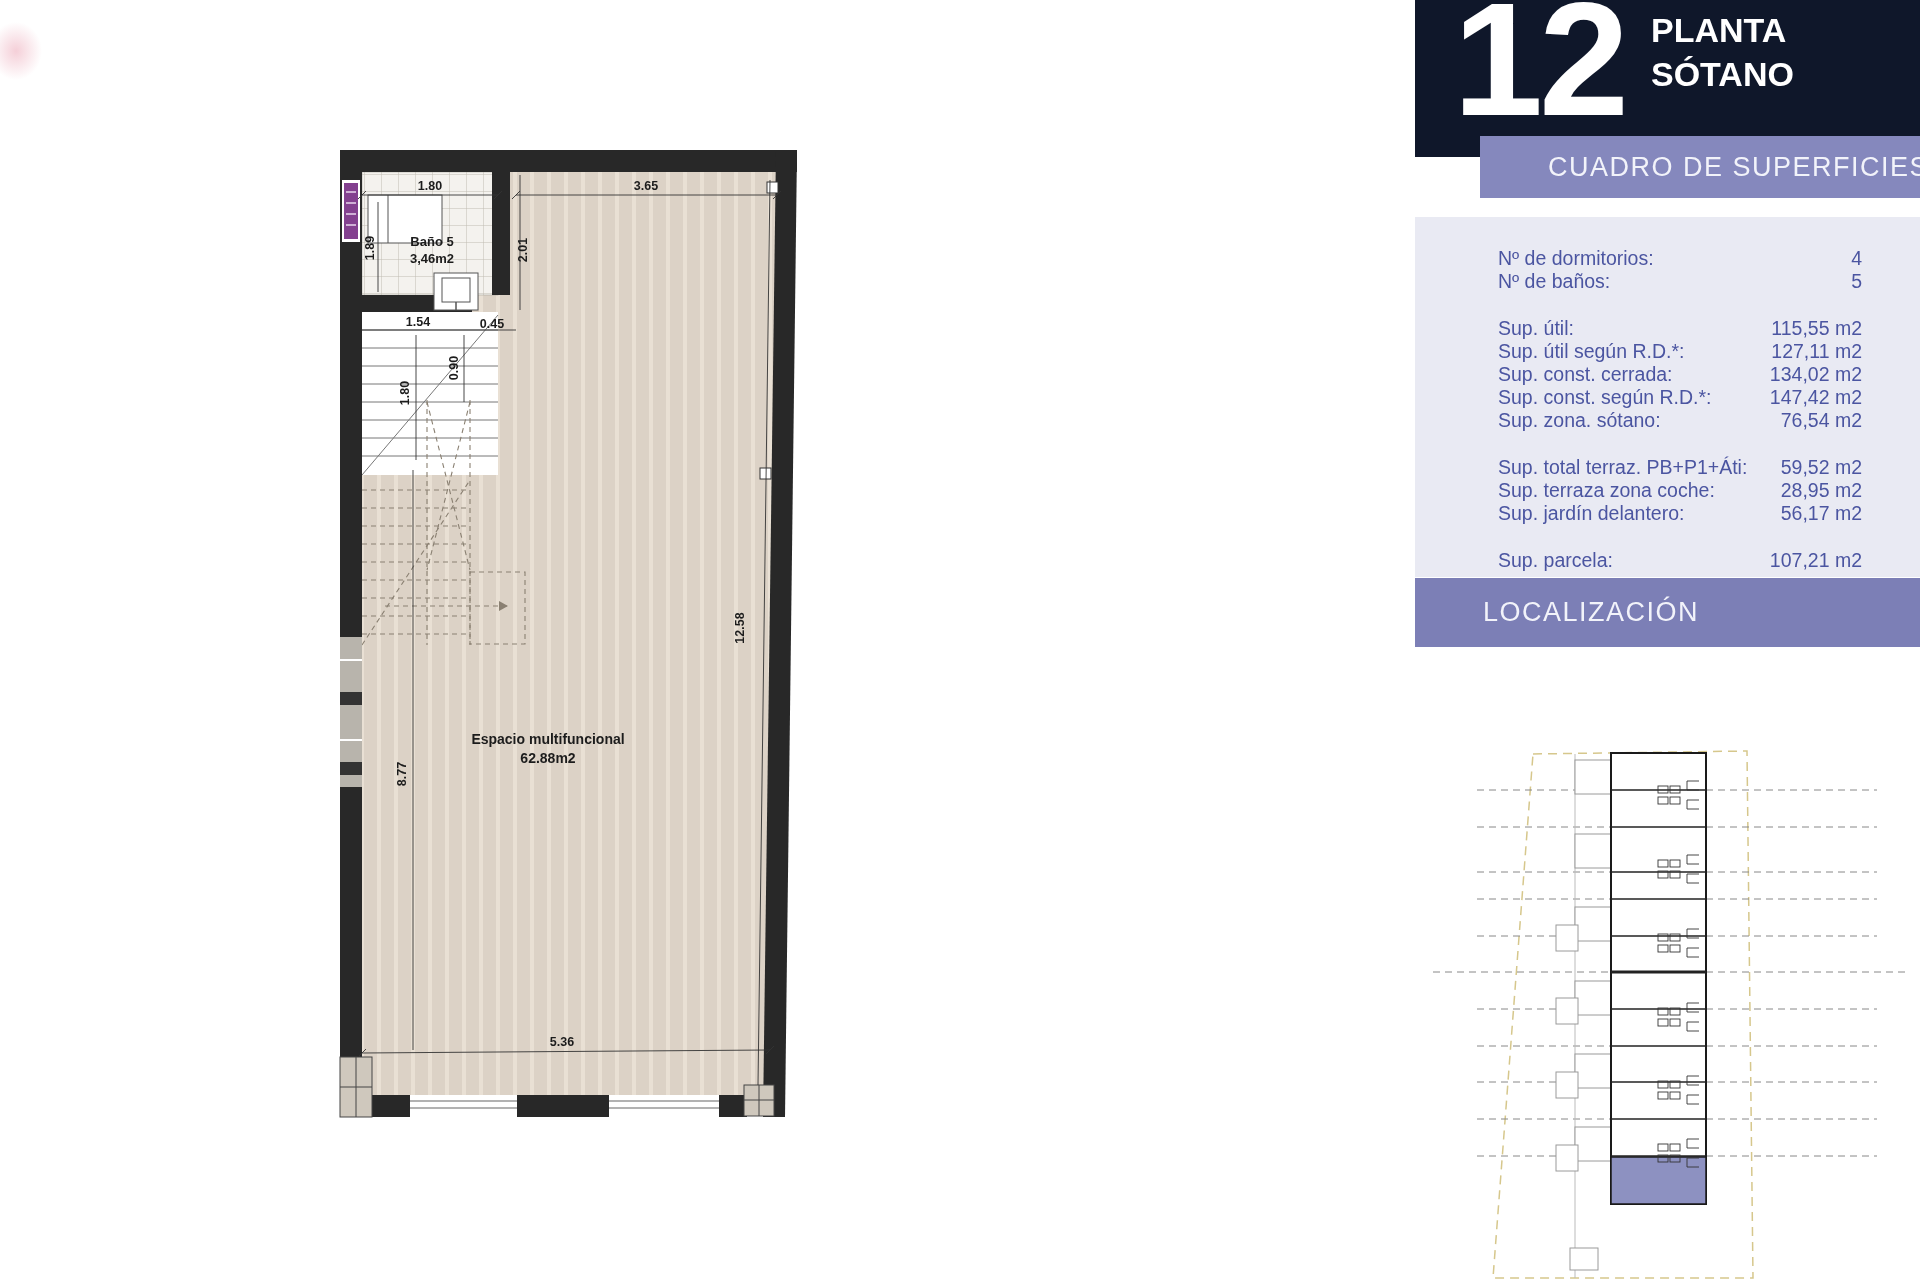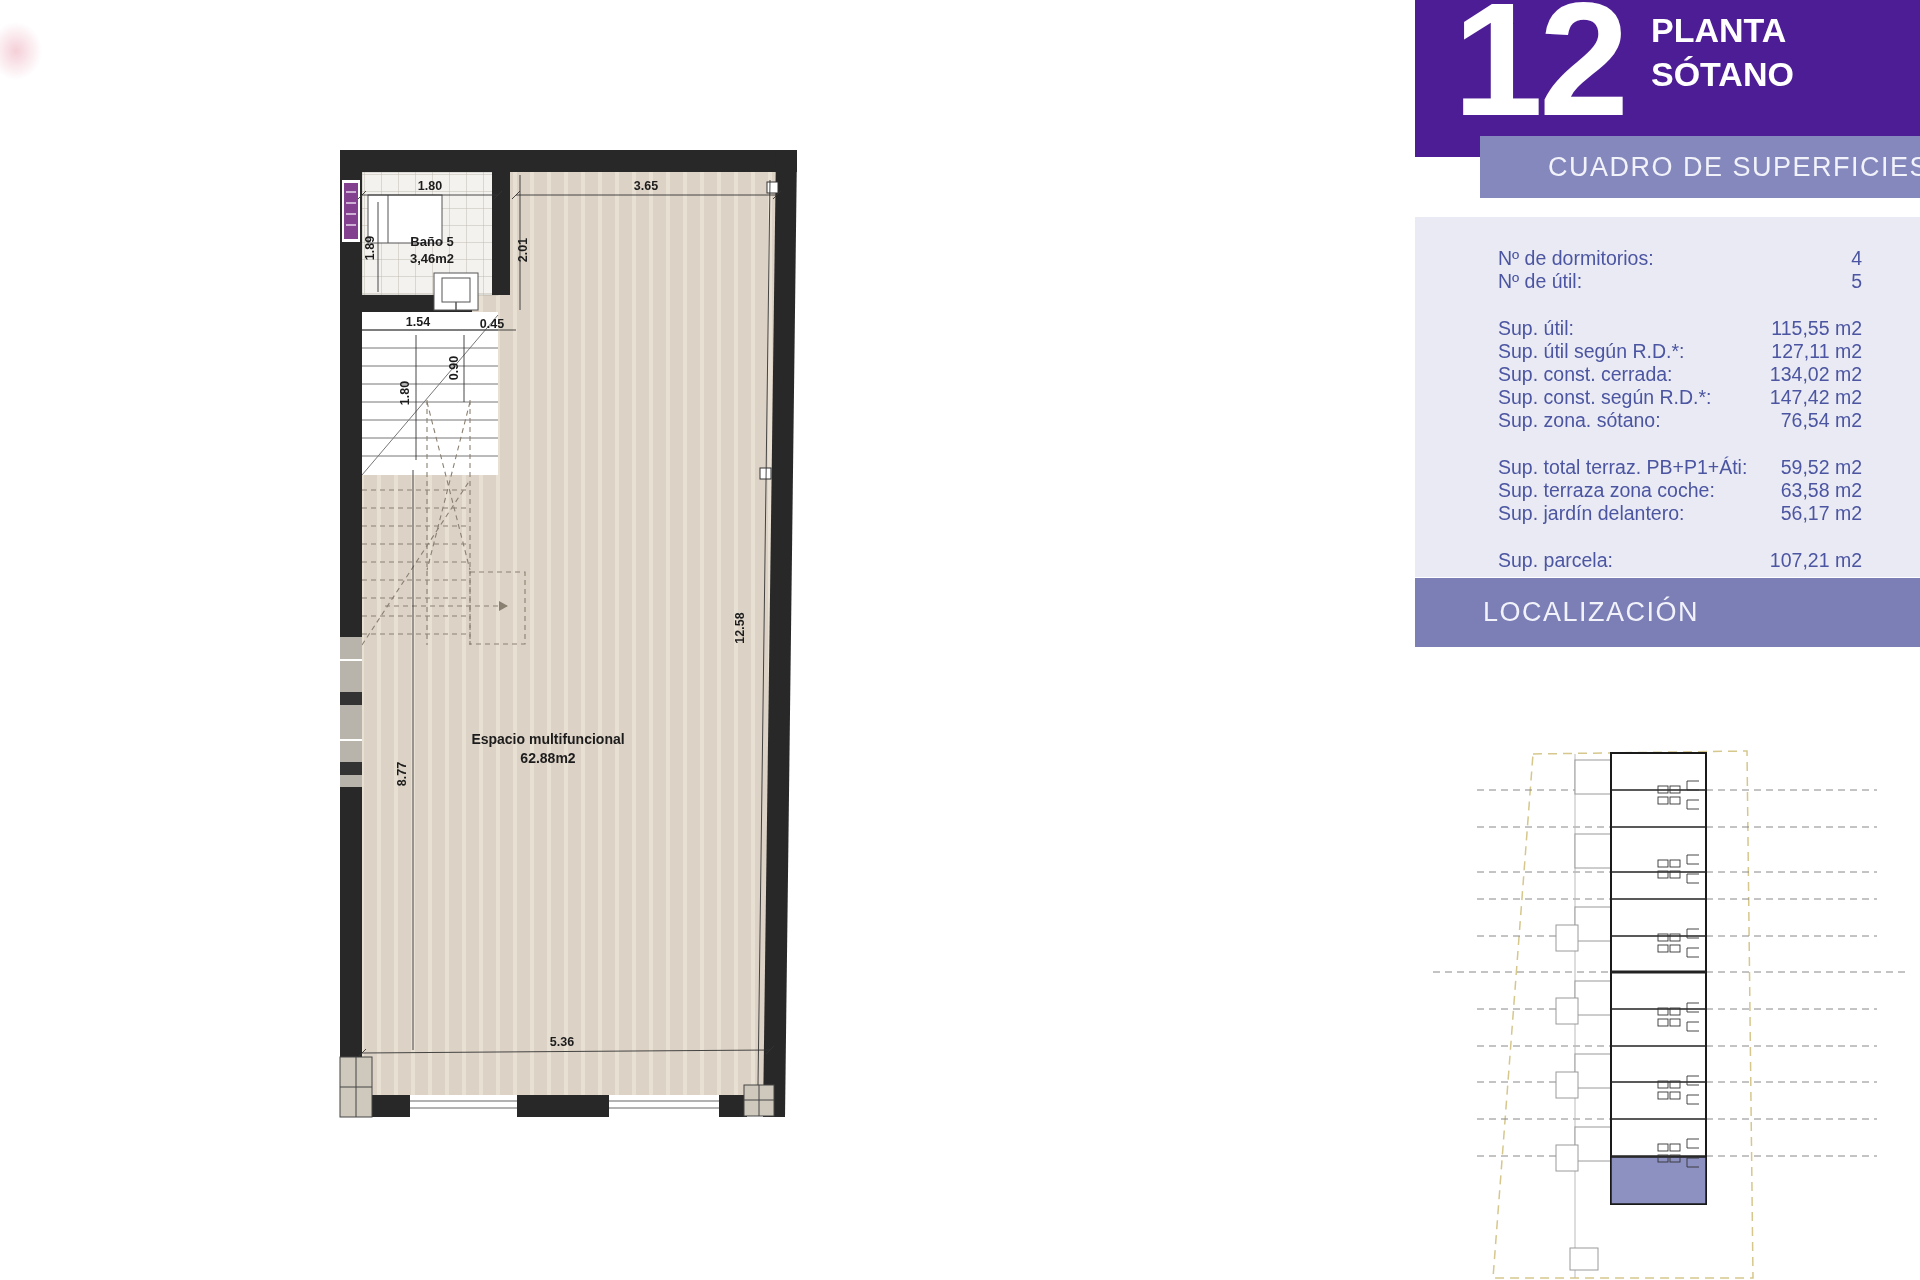--- a/index.html
+++ b/index.html
@@ -1,20 +1,20 @@
 <!DOCTYPE html>
 <html><head>
 <meta charset="utf-8">
 <style>
   html,body{margin:0;padding:0;background:#fff;}
   #stage{position:relative;width:1920px;height:1280px;background:#ffffff;overflow:hidden;
          font-family:"Liberation Sans",sans-serif;}
   .abs{position:absolute;}
   
-  #unit-header{left:1415px;top:0;width:505px;height:157px;background:#4c1d95;color:#fff;}
+  #unit-header{left:1415px;top:0;width:505px;height:157px;background:#0f172a;color:#fff;}
   #unit-number{position:absolute;left:38px;top:-34px;font-size:162px;font-weight:bold;letter-spacing:-4px;}
   #plant-name{position:absolute;left:236px;top:8px;font-size:34px;line-height:44px;font-weight:700;}
   #band-cuadro{left:1480px;top:136px;width:505px;height:62px;background:#8588bd;color:#f2f3fa;
                font-size:27px;letter-spacing:1.5px;display:flex;align-items:center;padding-left:68px;box-sizing:border-box;}
   #surfaces-table{left:1415px;top:205px;width:505px;height:360px;background:#e9eaf3;color:#4b55a1;
                   font-size:19.5px;box-sizing:border-box;padding:30px 58px 0 83px;margin-top:12px;}
   .srow{display:flex;justify-content:space-between;height:23px;line-height:23px;}
   .sgap{height:24px;}
   #band-loc{left:1415px;top:578px;width:505px;height:69px;background:#7c7fb6;color:#f2f3fa;
             font-size:27px;letter-spacing:1.5px;display:flex;align-items:center;padding-left:68px;box-sizing:border-box;}
@@ -189,21 +189,21 @@
   <div id="band-cuadro" class="abs">
     <span>CUADRO DE SUPERFICIES</span>
   </div>
 
   <div id="surfaces-table" class="abs">
     <div class="srow">
       <span>Nº de dormitorios:</span>
       <span>4</span>
     </div>
     <div class="srow">
-      <span>Nº de útil:</span>
+      <span>Nº de baños:</span>
       <span>5</span>
     </div>
     <div class="sgap"></div>
     <div class="srow">
       <span>Sup. útil:</span>
       <span>115,55 m2</span>
     </div>
     <div class="srow">
       <span>Sup. útil según R.D.*:</span>
       <span>127,11 m2</span>
@@ -220,21 +220,21 @@
       <span>Sup. zona. sótano:</span>
       <span>76,54 m2</span>
     </div>
     <div class="sgap"></div>
     <div class="srow">
       <span>Sup. total terraz. PB+P1+Áti:</span>
       <span>59,52 m2</span>
     </div>
     <div class="srow">
       <span>Sup. terraza zona coche:</span>
-      <span>63,58 m2</span>
+      <span>28,95 m2</span>
     </div>
     <div class="srow">
       <span>Sup. jardín delantero:</span>
       <span>56,17 m2</span>
     </div>
     <div class="sgap"></div>
     <div class="srow">
       <span>Sup. parcela:</span>
       <span>107,21 m2</span>
     </div>

